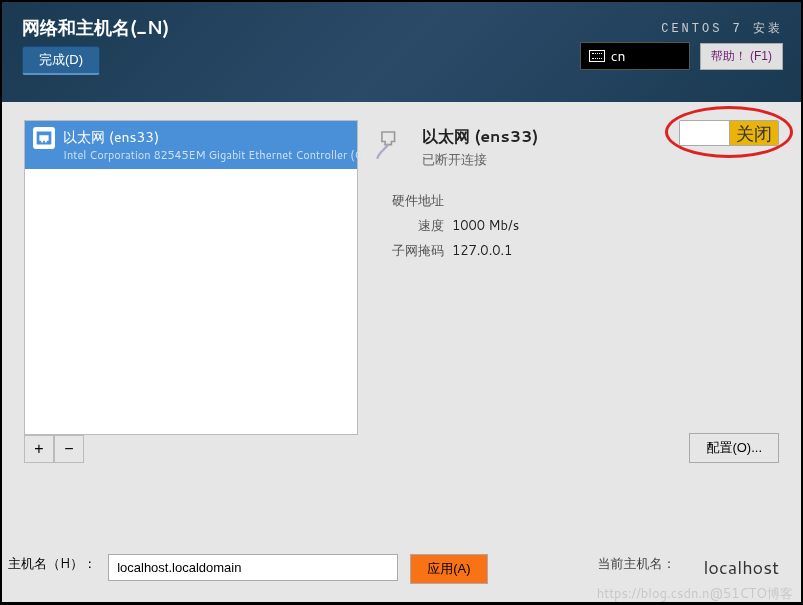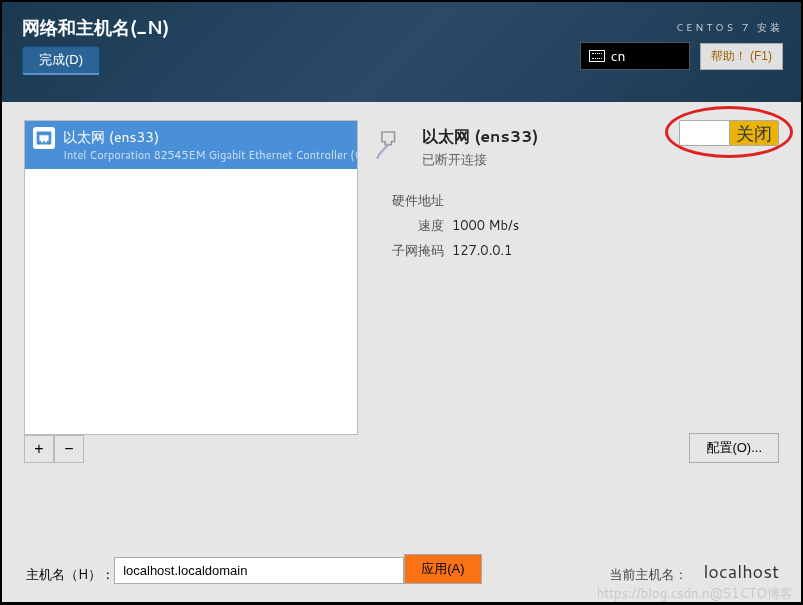--- a/index.html
+++ b/index.html
@@ -2,25 +2,25 @@
 <html><head>
 <meta charset="utf-8">
 <style>
 * { box-sizing: border-box; margin: 0; padding: 0; }
 body { font-family: "Cantarell", sans-serif; font-size: 13px; background: #000; width: 803px; height: 605px; overflow: hidden; position: relative; }
 .window { width: 799px; height: 600px; margin: 2px; background: #e6e6e6; }
 .header { height: 100px; background: linear-gradient(135deg, #1a3a52 0%, #2a4a68 50%, #1a3a52 100%); padding: 12px 20px; color: #fff; position: relative; }
 .title { font-size: 18px; font-weight: 600; }
 .done-btn { margin-top: 6px; background: #2a6496; color: #fff; border: 1px solid #1a4a76; border-bottom: 2px solid #5a94c6; border-radius: 3px; padding: 4px 16px; font-size: 13px; cursor: pointer; }
 .header-right { position: absolute; right: 18px; top: 40px; display: flex; align-items: center; gap: 10px; }
-.installer-title { position: absolute; right: 18px; top: 18px; color: #ccc; font-size: 10px; letter-spacing: 3px; }
+.installer-title { position: absolute; right: 18px; top: 18px; color: #ccc; font-size: 12px; letter-spacing: 3px; font-family: Liberation Mono, monospace; }
 .input-method { background: #000; color: #fff; border: 1px solid #555; padding: 3px 8px; width: 110px; display: flex; align-items: center; gap: 6px; font-size: 14px; }
 .kbd-icon { width: 16px; height: 12px; border: 1px solid #fff; position: relative; }
 .kbd-icon::before { content: ""; position: absolute; inset: 2px; border-top: 1px dotted #fff; border-bottom: 1px dotted #fff; }
-.help-btn { background: #e0e0e0; border: 1px solid #aaa; padding: 4px 10px; cursor: pointer; font-size: 12px; color: #a16207; }
+.help-btn { background: #e0e0e0; border: 1px solid #aaa; padding: 4px 10px; cursor: pointer; font-size: 12px; color: #701a75; }
 .body { padding: 18px 22px 10px; background: #e6e6e6; height: 500px; position: relative; }
 .main-row { display: flex; gap: 10px; }
 .left-panel { width: 334px; }
 .device-list { width: 334px; height: 315px; background: #fff; border: 1px solid #bbb; }
 .device-item { background: #4a90d9; color: #fff; padding: 6px 8px; display: flex; gap: 8px; align-items: flex-start; }
 .device-icon { width: 22px; height: 22px; background: #fff; border-radius: 3px; display: flex; align-items: center; justify-content: center; font-size: 14px; color: #4a90d9; flex-shrink: 0; }
 .device-text .name { font-size: 14px; font-weight: 500; }
 .device-text .desc { font-size: 11px; color: #d0e0f0; white-space: nowrap; overflow: hidden; }
 .list-buttons { display: flex; margin-top: 0; }
 .list-buttons button { width: 30px; height: 28px; background: #e6e6e6; border: 1px solid #bbb; font-size: 16px; cursor: pointer; }
@@ -33,21 +33,21 @@
 .toggle-area { position: absolute; right: 0; top: 0; }
 .toggle { display: flex; border: 1px solid #aaa; border-radius: 2px; overflow: hidden; }
 .toggle-thumb { width: 50px; height: 24px; background: #fff; border-right: 1px solid #aaa; }
 .toggle-label { width: 48px; height: 24px; background: #eab308; display: flex; align-items: center; justify-content: center; font-size: 18px; color: #333; }
 .highlight-circle { position: absolute; right: -14px; top: -14px; width: 128px; height: 52px; border: 3px solid #d22; border-radius: 50%; pointer-events: none; }
 .details { margin-top: 22px; }
 .details-row { display: flex; margin-bottom: 6px; font-size: 13px; }
 .details-row .lbl { width: 70px; text-align: right; color: #555; margin-right: 8px; }
 .details-row .val { color: #222; }
 .configure-btn { position: absolute; right: 0; bottom: 0; background: #e6e6e6; border: 1px solid #aaa; padding: 5px 16px; font-size: 13px; cursor: pointer; }
-.footer { position: absolute; bottom: 18px; left: 24px; right: 22px; display: flex; align-items: flex-end; gap: 0; }
+.footer { position: absolute; bottom: 18px; left: 6px; right: 22px; display: flex; align-items: flex-start; gap: 12px; }
 .hostname-label { font-size: 13px; }
 .hostname-input { flex: 0 0 290px; padding: 5px 8px; border: 1px solid #aaa; background: #fff; font-size: 13px; }
 .apply-btn { background: #f97316; border: 1px solid #aaa; padding: 5px 16px; font-size: 13px; cursor: pointer; }
 .spacer { flex: 1; }
 .current-hostname-label { font-size: 13px; color: #444; }
 .current-hostname-val { font-size: 18px; color: #333; margin-left: 16px; }
 .watermark { position: absolute; bottom: 2px; right: 10px; font-size: 13px; color: #aaa; opacity: 0.5; }
 </style>
 </head>
 <body>

